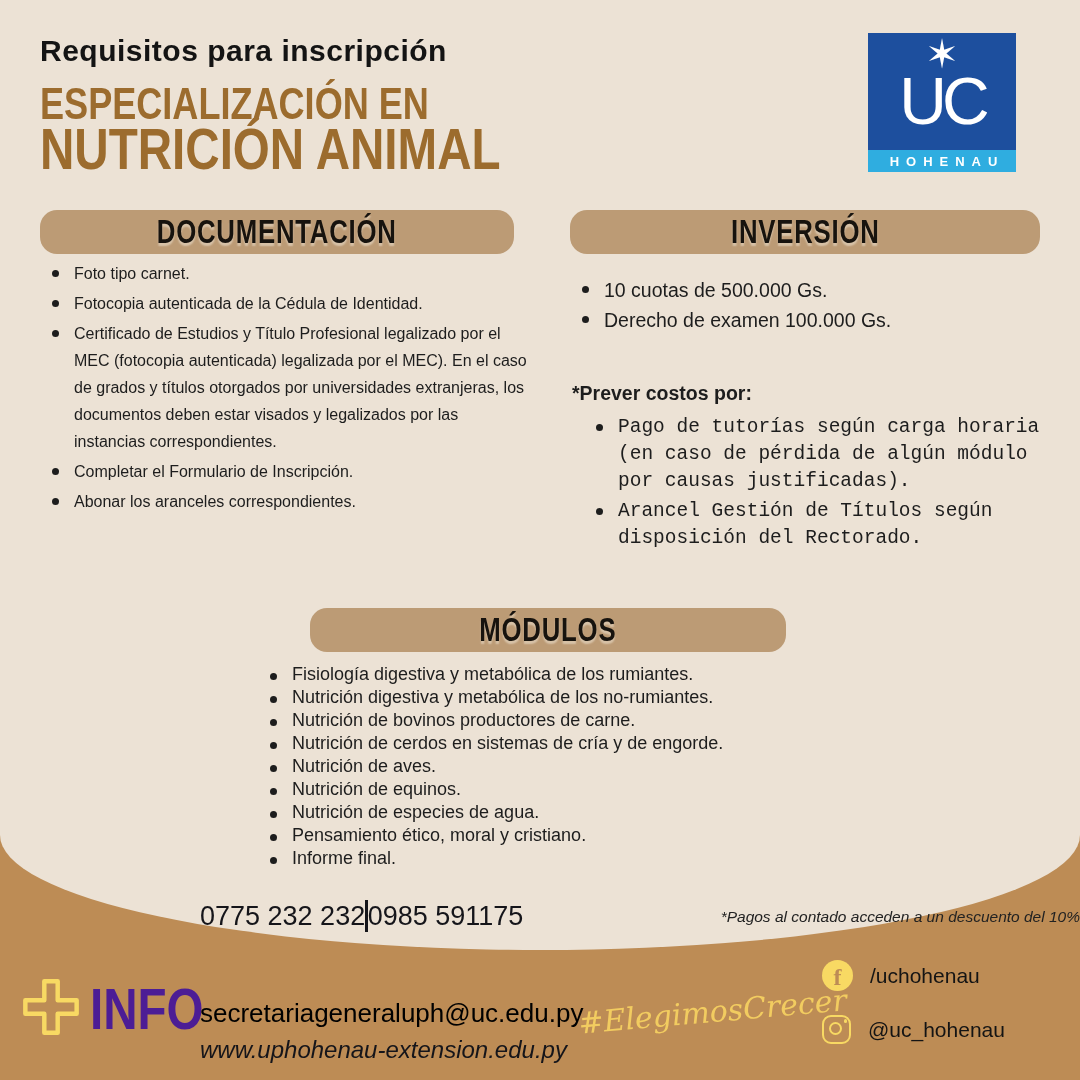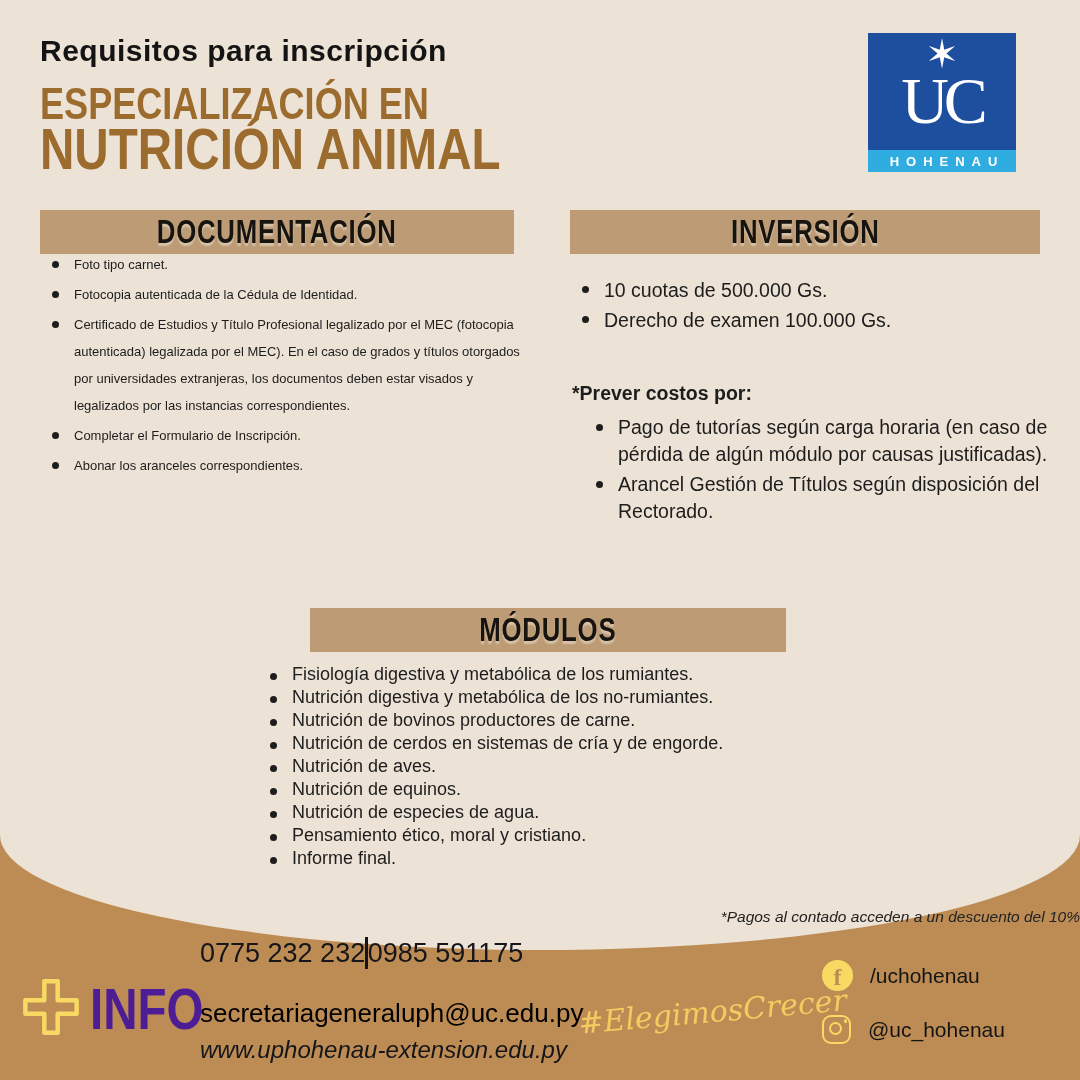--- a/index.html
+++ b/index.html
@@ -19,48 +19,48 @@
   .kicker { position:absolute; left:40px; top:34px; font-size:30px; font-weight:bold; color:#141414; letter-spacing:0.5px; }
   .title-line { position:absolute; left:40px; color:#9C6C2E; font-weight:bold; white-space:nowrap; }
   .t1 { top:82px;  font-size:44px; line-height:1; }
   .t2 { top:120px; font-size:58px; line-height:1; }
   .cond { display:inline-block; transform:scaleX(0.82); transform-origin:0 50%; }
   .cond-c { display:inline-block; transform:scaleX(0.78); transform-origin:50% 50%; }
   
   .logo { position:absolute; left:868px; top:33px; width:148px; height:139px; }
   .logo-blue { height:117px; background:#1D4F9E; display:flex; flex-direction:column; align-items:center; justify-content:flex-start; }
   .logo-star { color:#fff; font-size:40px; line-height:42px; margin-top:0px; }
-  .logo-uc { color:#fff; font-family:Liberation Serif, serif; font-size:66px; line-height:60px; letter-spacing:-5px; margin-top:-4px; }
+  .logo-uc { color:#fff; font-family:Liberation Sans, sans-serif; font-size:66px; line-height:60px; letter-spacing:-5px; margin-top:-4px; }
   .logo-cyan { height:22px; background:#2FADE0; color:#fff; display:flex; align-items:center; justify-content:center; font-size:13px; font-weight:bold; letter-spacing:7px; padding-left:10px; }
   
-  .section-bar { position:absolute; height:44px; background:#BC9B75; border-radius:0; display:flex; align-items:center; justify-content:center; }
+  .section-bar { position:absolute; height:44px; background:#BC9B75; border-radius:17px; display:flex; align-items:center; justify-content:center; }
   .bar-doc { left:40px;  top:210px; width:474px; }
   .bar-inv { left:570px; top:210px; width:470px; }
   .bar-mod { left:310px; top:608px; width:476px; }
   .section-title { font-weight:bold; font-size:33px; color:#17130e; white-space:nowrap; letter-spacing:1px;
     text-shadow:0 3px 2px rgba(238,228,212,0.55); }
   
   ul.blist { list-style:none; margin:0; padding:0; position:absolute; }
   ul.blist li { position:relative; padding-left:30px; }
   ul.blist li::before { content:""; position:absolute; left:8px; top:10px; width:7px; height:7px; border-radius:50%; background:#1d1d1d; }
-  .list-doc { left:44px; top:251px; width:486px; font-size:13px; line-height:27px; }
+  .list-doc { left:44px; top:260px; width:486px; font-size:16px; line-height:27px; }
   .list-doc li { margin-bottom:3px; }
   .list-inv { left:574px; top:276px; width:470px; font-size:19.5px; line-height:28px; }
   .list-inv li { margin-bottom:2px; }
   .prever-title { position:absolute; left:572px; top:382px; font-size:19.5px; font-weight:bold; }
   .list-prever { left:588px; top:414px; width:466px; font-size:19.5px; line-height:27px; }
-  .list-prever li { margin-bottom:3px; }
+  .list-prever li { margin-bottom:3px;font-family:Liberation Mono, monospace; }
   .list-mod { left:262px; top:663px; width:545px; font-size:18px; line-height:23px; }
   .list-mod li::before { width:6px; height:6px; top:9px; }
   
   .note { position:absolute; left:0; width:1080px; top:908px; text-align:right; font-size:15.5px; font-style:italic; color:#222; }
   
   .plus-wrap { position:absolute; left:22px; top:978px; width:58px; height:58px; }
   .info-label { position:absolute; left:90px; top:980px; font-size:58px; line-height:58px; font-weight:bold; color:#4c1d95; white-space:nowrap; }
-  .phone-row { position:absolute; left:200px; top:937px; display:flex; align-items:center; font-size:27px; color:#15151a; }
+  .phone-row { position:absolute; left:200px; top:900px; display:flex; align-items:center; font-size:27px; color:#15151a; }
   .phone-divider { width:2.5px; height:32px; background:#15151a; }
   .email { position:absolute; left:200px; top:998px; font-size:26px; color:#000000; }
   .website { position:absolute; left:200px; top:1036px; font-size:24px; font-style:italic; color:#15151a; }
   .hashtag { position:absolute; left:578px; top:994px; font-size:30px; color:#F2CC60; font-style:italic;
     font-family:"DejaVu Serif", serif; transform:rotate(-5deg); white-space:nowrap; }
   .social { position:absolute; display:flex; align-items:center; gap:17px; font-size:21px; color:#141414; }
   .soc-fb { left:822px; top:960px; }
   .soc-ig { left:822px; top:1015px; }
   .fb-icon { width:31px; height:31px; border-radius:50%; background:#F8D963; color:#BD8C55; font-weight:bold;
     font-size:24px; display:flex; align-items:flex-end; justify-content:center; overflow:hidden; line-height:28px;

